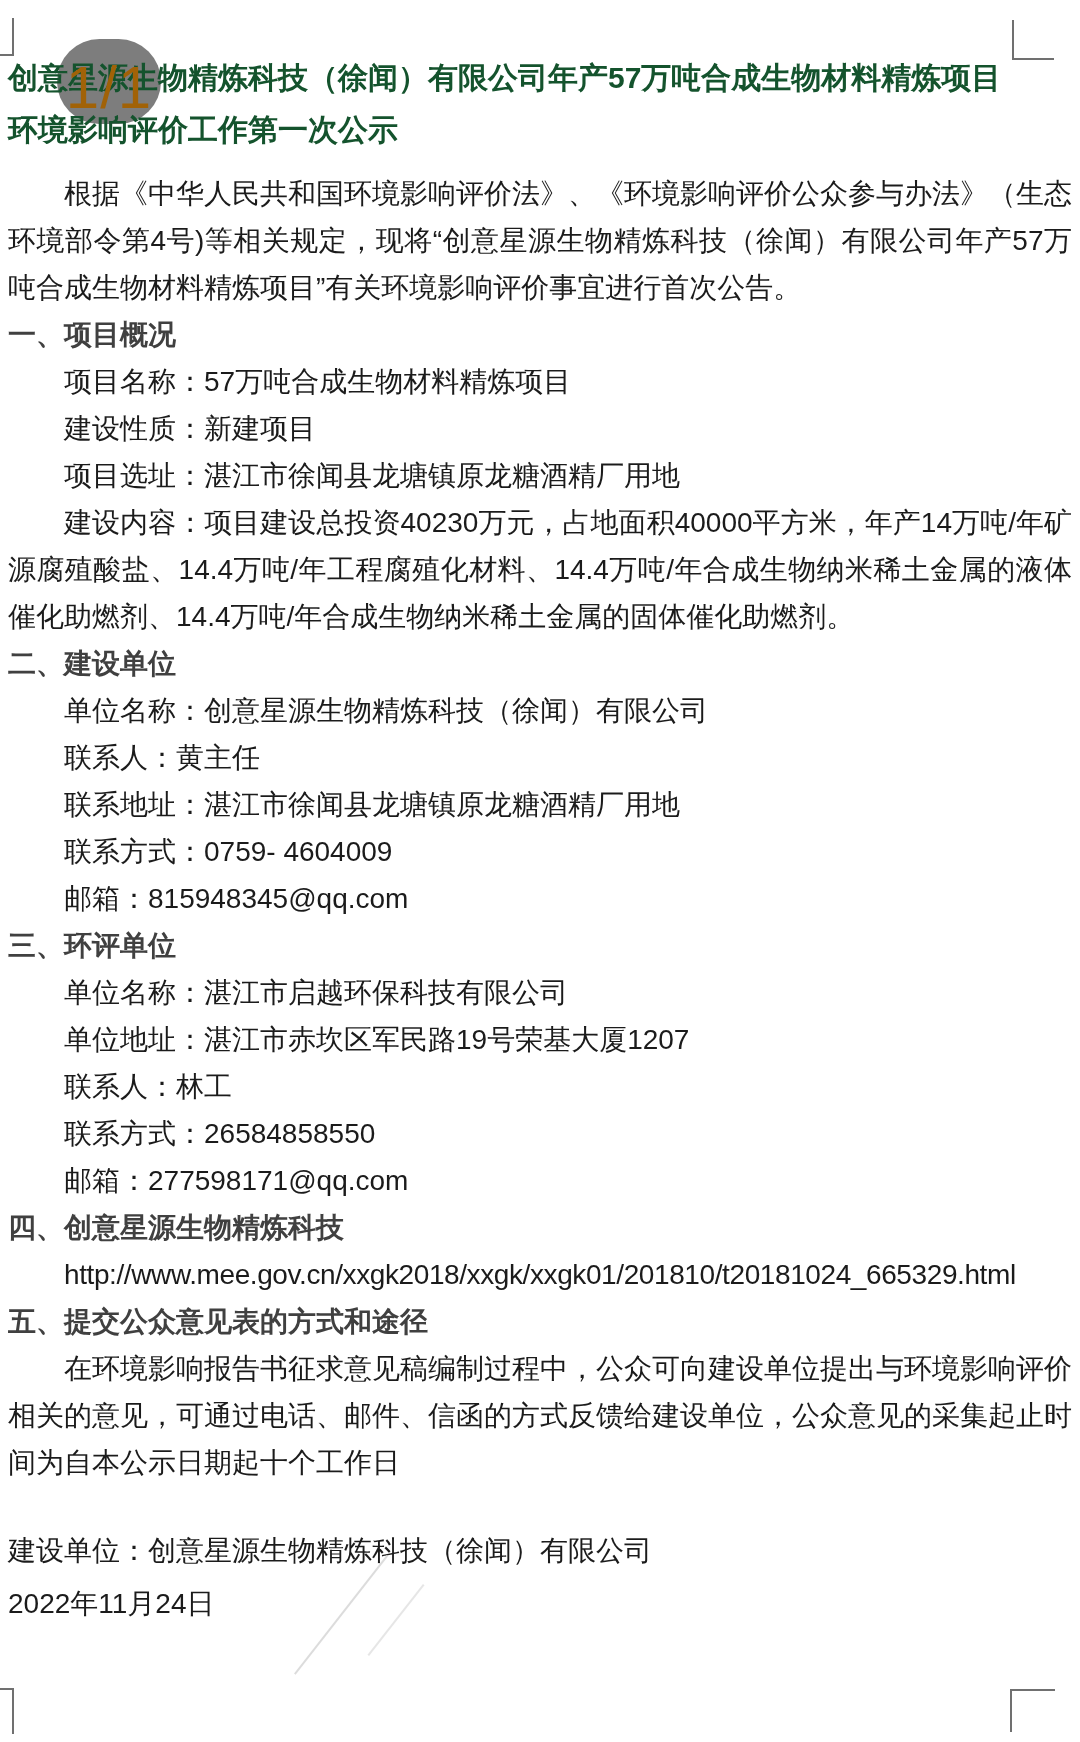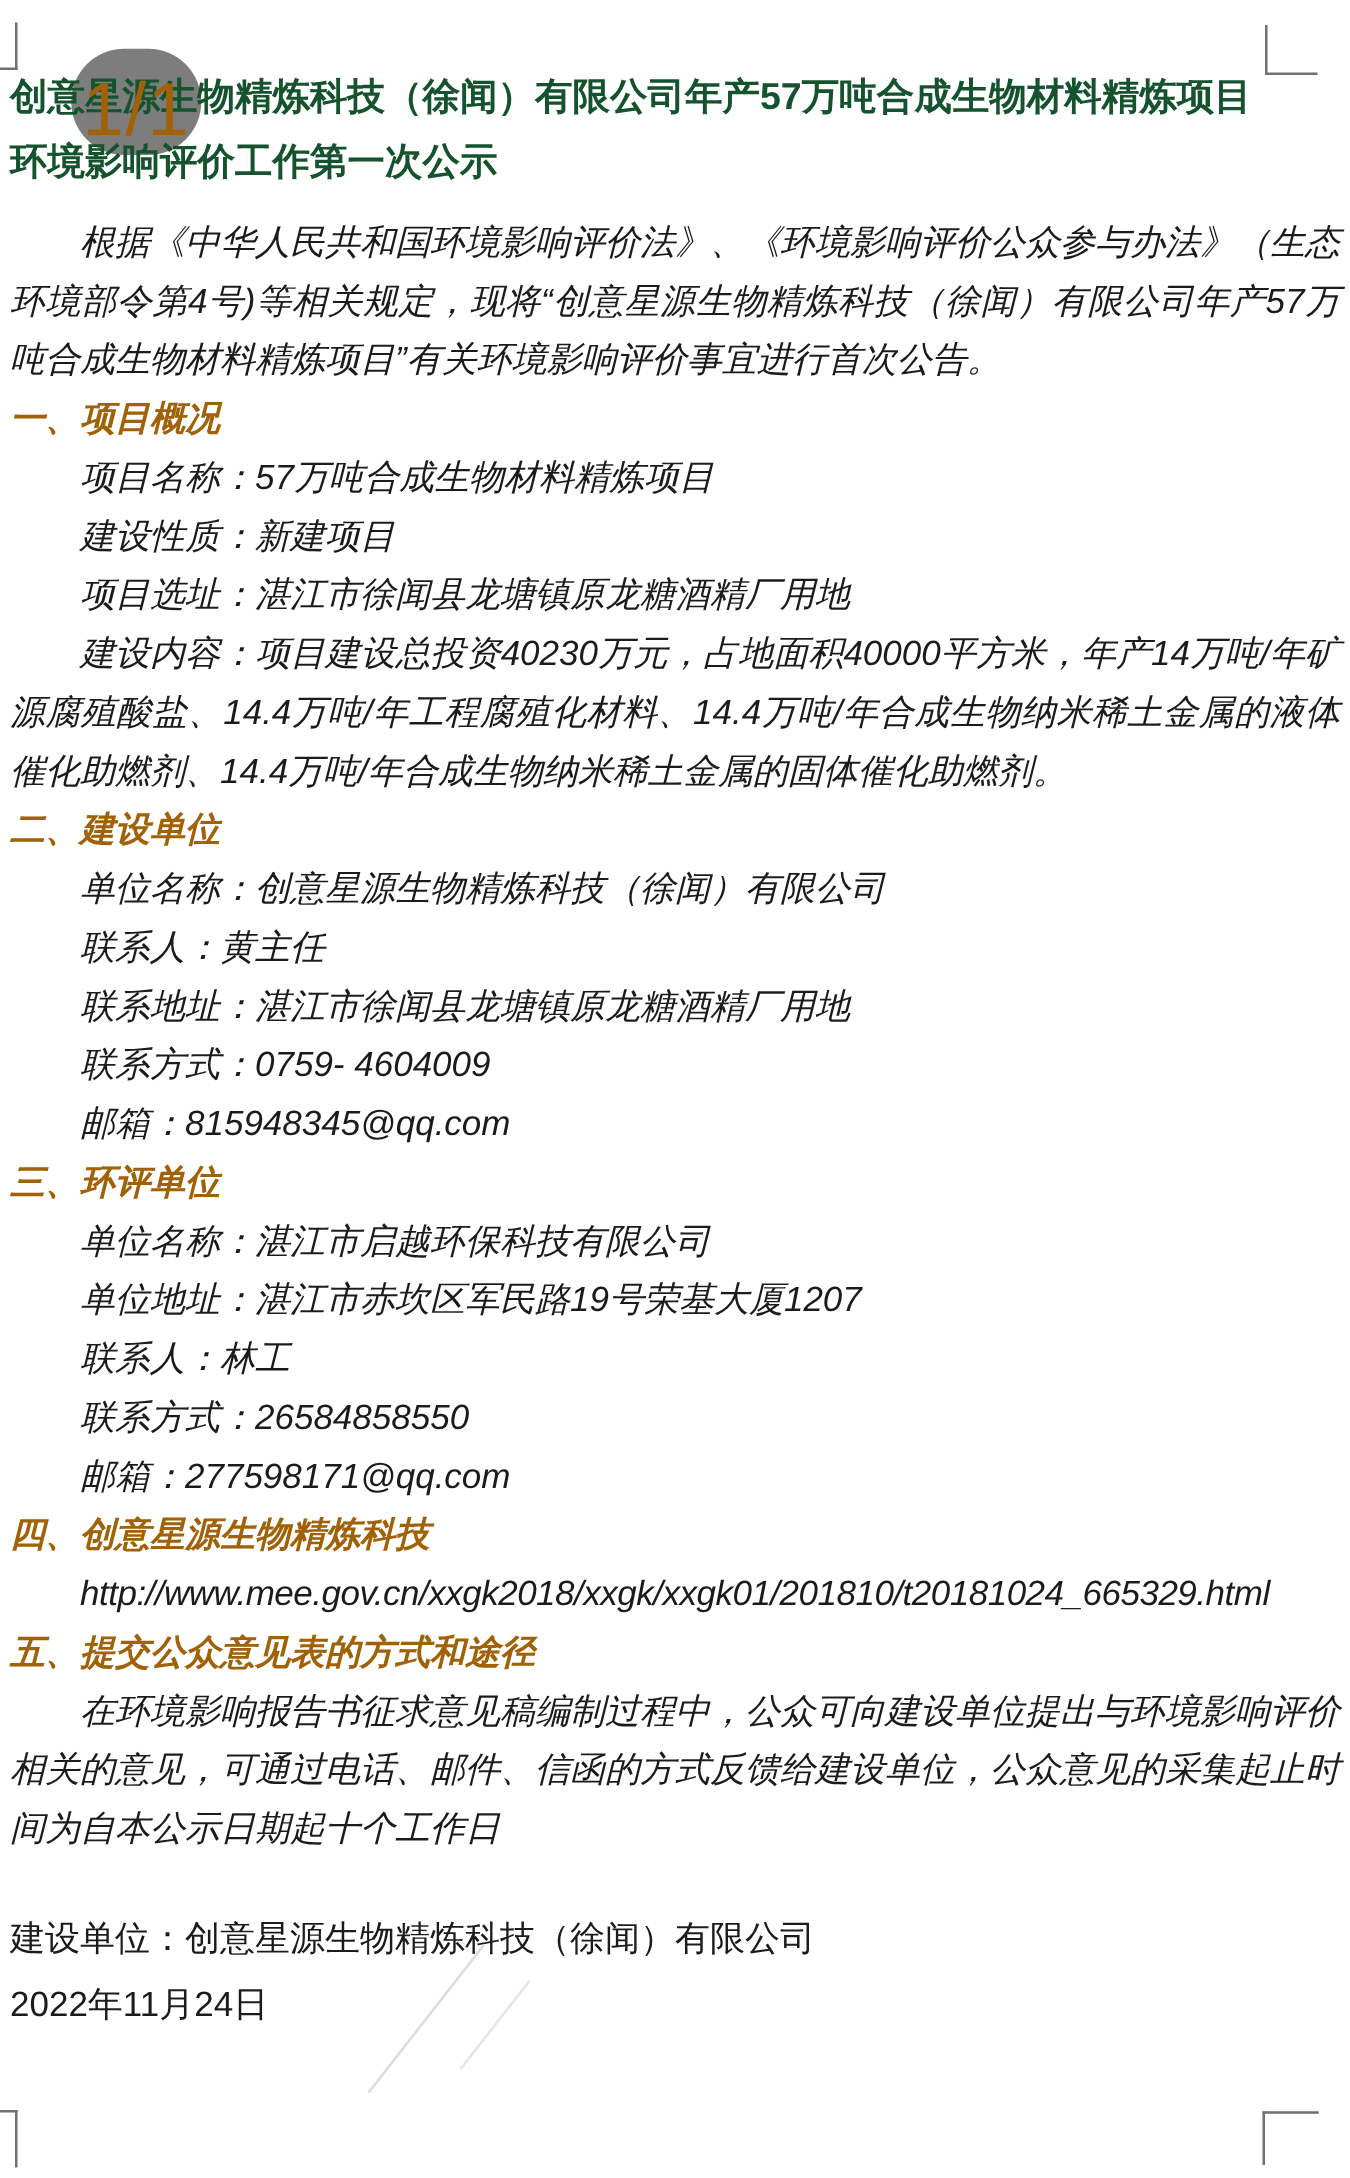--- a/index.html
+++ b/index.html
@@ -48,32 +48,32 @@
     z-index:2;
     padding-top:12px;
     box-sizing:border-box;
   }
   
   .body-text{
     margin-top:14px;
     font-size:28px;
     line-height:47px;
   }
-  p{margin:0;font-style:italic;}
+  p{margin:0;}
   .para{
     text-indent:2em;
     text-align:justify;
   }
   .line{
     text-indent:2em;
     white-space:nowrap;
   }
   .heading{
     font-weight:bold;
-    color:#a16207;
+    color:#404040;
   }
   .url-line{
     letter-spacing:-0.4px;
   }
   
   .footer{
     margin-top:38px;
     text-align:left;
     padding-right:70px;
     font-size:28px;

